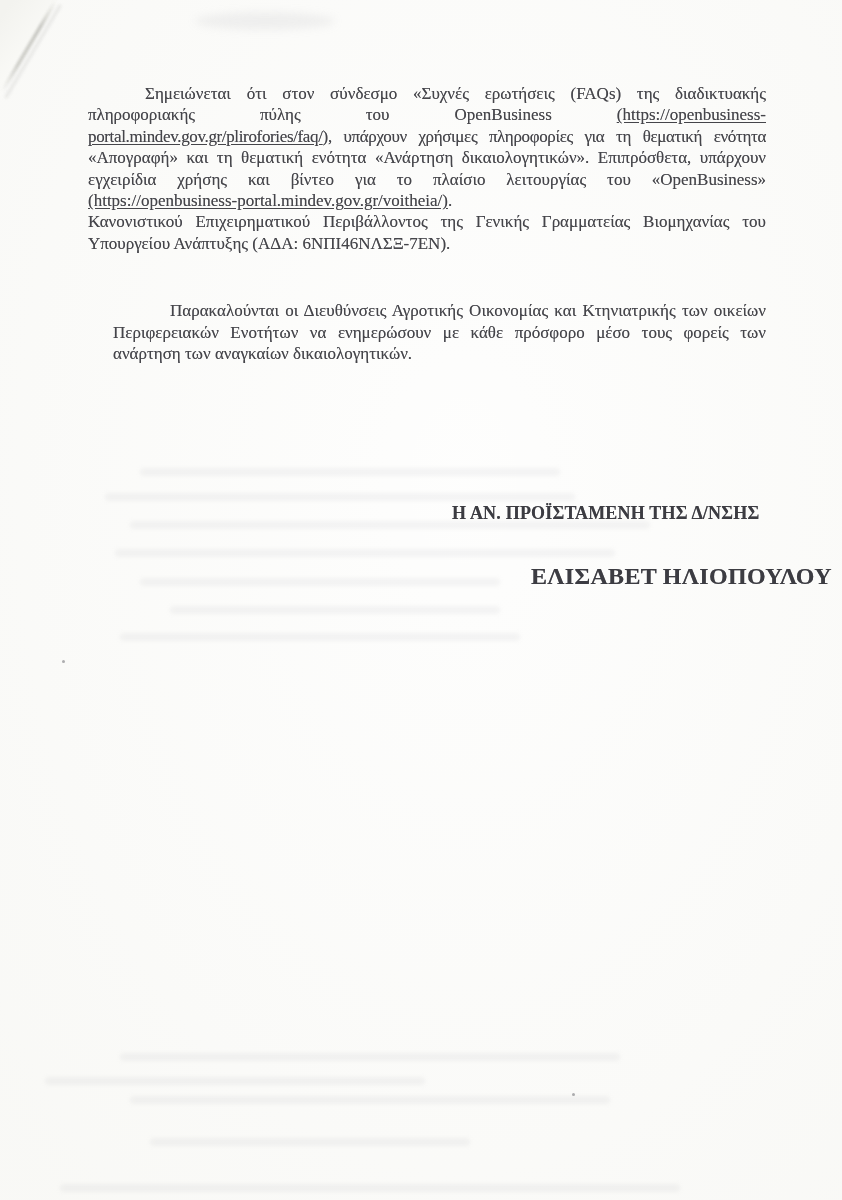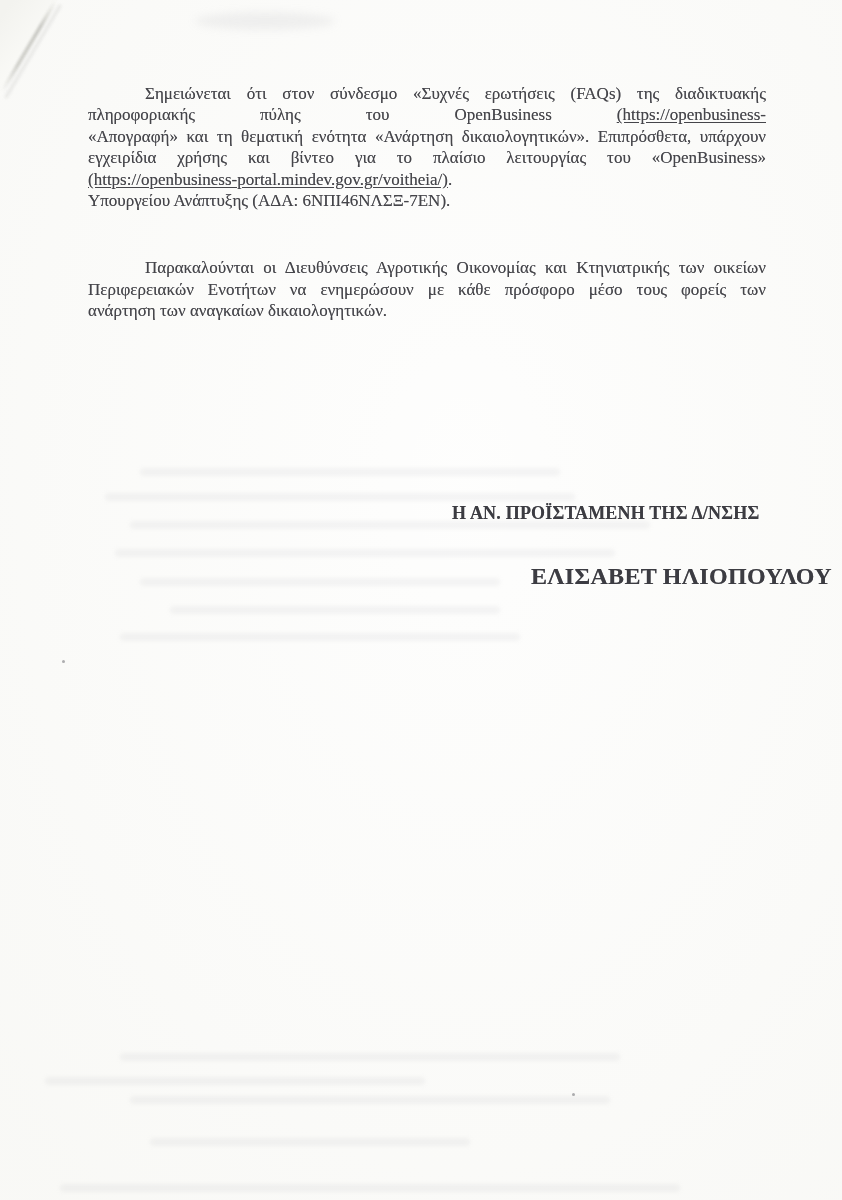--- a/index.html
+++ b/index.html
@@ -51,21 +51,21 @@
     position:absolute;width:3px;height:3px;border-radius:50%;
     background:rgba(110,110,115,.55);
   }
   .body-text{
     position:absolute;left:88px;top:83px;width:678px;
     font-size:17px;line-height:21.4px;
     color:#45454a;
     text-shadow:0 0 .5px rgba(70,70,78,.55);
   }
   .para{margin:0;}
-  .para.gap{margin-top:46px;}
+  .para.gap{margin-top:46px;margin-left:25px;}
   .tline{
     width:100%;box-sizing:border-box;
     text-align:justify;text-align-last:justify;
     white-space:normal;
   }
   .tline.last{text-align-last:left;}
   .tline.indent{padding-left:57px;}
   .tline.squeeze{letter-spacing:-0.35px;word-spacing:-1px;}
   .u{text-decoration:underline;text-underline-offset:2px;margin-top:43px;}
   .sig-title{
@@ -90,26 +90,28 @@
   <div class="fold-tri"></div>
   <div class="fold-line"></div>
   <div class="fold-line2"></div>
   <div class="smudge" style="left:195px;top:12px;width:140px;height:18px;"></div>
 
   <div class="body-text">
 
     <div class="para">
       <div class="tline indent"><span>Σημειώνεται ότι στον σύνδεσμο «Συχνές ερωτήσεις (FAQs) της διαδικτυακής</span></div>
       <div class="tline"><span>πληροφοριακής πύλης του OpenBusiness </span><span class="u">(https://openbusiness-</span></div>
+      <div class="tline squeeze"><span class="u">portal.mindev.gov.gr/plirofories/faq/</span><span>), υπάρχουν χρήσιμες πληροφορίες για τη θεματική ενότητα</span></div>
       <div class="tline"><span>«Απογραφή» και τη θεματική ενότητα «Ανάρτηση δικαιολογητικών». Επιπρόσθετα, υπάρχουν</span></div>
       <div class="tline"><span>εγχειρίδια χρήσης και βίντεο για το πλαίσιο λειτουργίας του «OpenBusiness»</span></div>
       <div class="tline last"><span class="u">(https://openbusiness-portal.mindev.gov.gr/voitheia/)</span><span>.</span></div>
     </div>
 
     <div class="para">
+      <div class="tline"><span>Κανονιστικού Επιχειρηματικού Περιβάλλοντος της Γενικής Γραμματείας Βιομηχανίας του</span></div>
       <div class="tline last"><span>Υπουργείου Ανάπτυξης (ΑΔΑ: 6ΝΠΙ46ΝΛΣΞ-7ΕΝ).</span></div>
     </div>
 
     <div class="para gap">
       <div class="tline indent"><span>Παρακαλούνται οι Διευθύνσεις Αγροτικής Οικονομίας και Κτηνιατρικής των οικείων</span></div>
       <div class="tline"><span>Περιφερειακών Ενοτήτων να ενημερώσουν με κάθε πρόσφορο μέσο τους φορείς των</span></div>
       <div class="tline last"><span>ανάρτηση των αναγκαίων δικαιολογητικών.</span></div>
     </div>
 
   </div>

